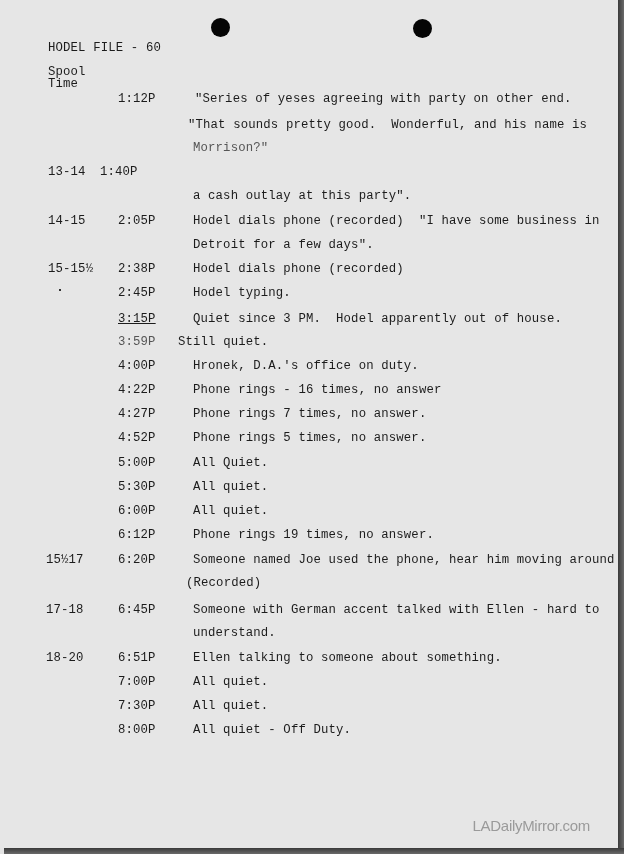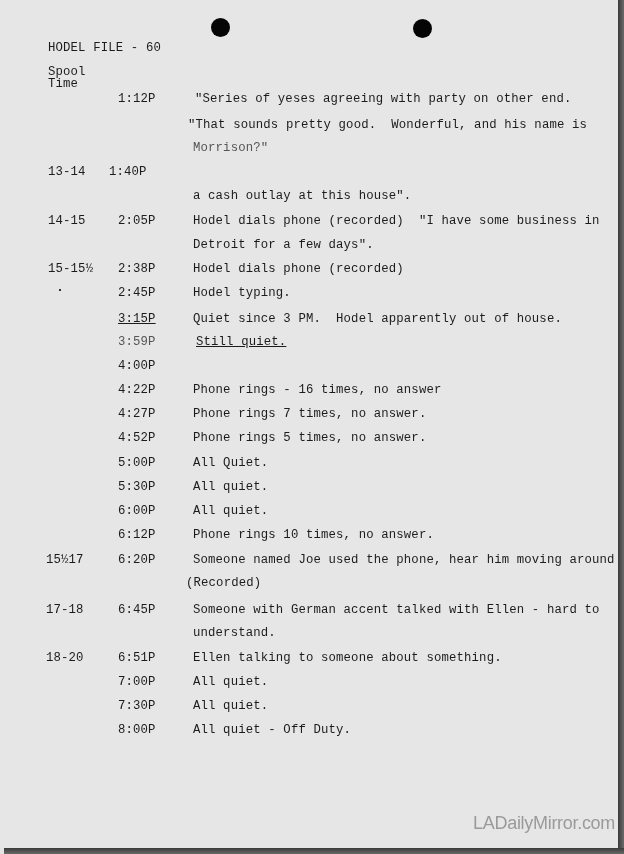--- a/index.html
+++ b/index.html
@@ -56,24 +56,24 @@
     .stray-dot {
       position: absolute;
       left: 59px;
       top: 289px;
       width: 2px;
       height: 2px;
       background: #333;
     }
     .watermark {
       position: absolute;
-      right: 3px;
+      right: 28px;
       bottom: 14px;
       font-family: "Liberation Sans", "DejaVu Sans", sans-serif;
-      font-size: 18px;
+      font-size: 15px;
       color: #9a9a9a;
       letter-spacing: -0.3px;
     }
   </style>
 </head>
 <body>
 
 <div class="page">
   <div class="hole" style="left:211px; top:18px;"></div>
   <div class="hole" style="left:413px; top:19px;"></div>
@@ -81,65 +81,66 @@
   <div class="typed" style="left:48px; top:41px;">HODEL FILE - 60</div>
   <div class="typed" style="left:48px; top:66px; line-height:12px;"><span>Spool</span>
 <span>Time</span></div>
 
   <div class="typed" style="left:118px; top:92px;">1:12P</div>
   <div class="typed" style="left:195px; top:92px;">"Series of yeses agreeing with party on other end.</div>
   <div class="typed" style="left:188px; top:118px;">"That sounds pretty good.  Wonderful, and his name is</div>
   <div class="typed faint" style="left:193px; top:141px;">Morrison?"</div>
 
   <div class="typed" style="left:48px; top:165px;">13-14</div>
-  <div class="typed" style="left:109px; top:165px;">1:40P</div>
-  <div class="typed" style="left:193px; top:189px;">a cash outlay at this house".</div>
+  <div class="typed" style="left:100px; top:165px;">1:40P</div>
+  <div class="typed" style="left:193px; top:189px;">a cash outlay at this party".</div>
 
   <div class="typed" style="left:48px; top:214px;">14-15</div>
   <div class="typed" style="left:118px; top:214px;">2:05P</div>
   <div class="typed" style="left:193px; top:214px;">Hodel dials phone (recorded)  "I have some business in</div>
   <div class="typed" style="left:193px; top:238px;">Detroit for a few days".</div>
 
   <div class="typed" style="left:48px; top:262px;">15-15½</div>
   <div class="typed" style="left:118px; top:262px;">2:38P</div>
   <div class="typed" style="left:193px; top:262px;">Hodel dials phone (recorded)</div>
 
   <div class="stray-dot"></div>
 
   <div class="typed" style="left:118px; top:286px;">2:45P</div>
   <div class="typed" style="left:193px; top:286px;">Hodel typing.</div>
 
   <div class="typed" style="left:118px; top:312px;text-decoration:underline;">3:15P</div>
   <div class="typed" style="left:193px; top:312px;">Quiet since 3 PM.  Hodel apparently out of house.</div>
 
   <div class="typed faint" style="left:118px; top:335px;">3:59P</div>
-  <div class="typed" style="left:196px; top:335px;text-decoration:underline;">Still quiet.</div>
+  <div class="typed" style="left:178px; top:335px;">Still quiet.</div>
 
   <div class="typed" style="left:118px; top:359px;">4:00P</div>
+  <div class="typed" style="left:193px; top:359px;">Hronek, D.A.'s office on duty.</div>
 
   <div class="typed" style="left:118px; top:383px;">4:22P</div>
   <div class="typed" style="left:193px; top:383px;">Phone rings - 16 times, no answer</div>
 
   <div class="typed" style="left:118px; top:407px;">4:27P</div>
   <div class="typed" style="left:193px; top:407px;">Phone rings 7 times, no answer.</div>
 
   <div class="typed" style="left:118px; top:431px;">4:52P</div>
   <div class="typed" style="left:193px; top:431px;">Phone rings 5 times, no answer.</div>
 
   <div class="typed" style="left:118px; top:456px;">5:00P</div>
   <div class="typed" style="left:193px; top:456px;">All Quiet.</div>
 
   <div class="typed" style="left:118px; top:480px;">5:30P</div>
   <div class="typed" style="left:193px; top:480px;">All quiet.</div>
 
   <div class="typed" style="left:118px; top:504px;">6:00P</div>
   <div class="typed" style="left:193px; top:504px;">All quiet.</div>
 
   <div class="typed" style="left:118px; top:528px;">6:12P</div>
-  <div class="typed" style="left:193px; top:528px;">Phone rings 10 times, no answer.</div>
+  <div class="typed" style="left:193px; top:528px;">Phone rings 19 times, no answer.</div>
 
   <div class="typed" style="left:46px; top:553px;">15½17</div>
   <div class="typed" style="left:118px; top:553px;text-align:right;">6:20P</div>
   <div class="typed" style="left:193px; top:553px;">Someone named Joe used the phone, hear him moving around</div>
   <div class="typed" style="left:186px; top:576px;">(Recorded)</div>
 
   <div class="typed" style="left:46px; top:603px;">17-18</div>
   <div class="typed" style="left:118px; top:603px;">6:45P</div>
   <div class="typed" style="left:193px; top:603px;">Someone with German accent talked with Ellen - hard to</div>
   <div class="typed" style="left:193px; top:626px;">understand.</div>

